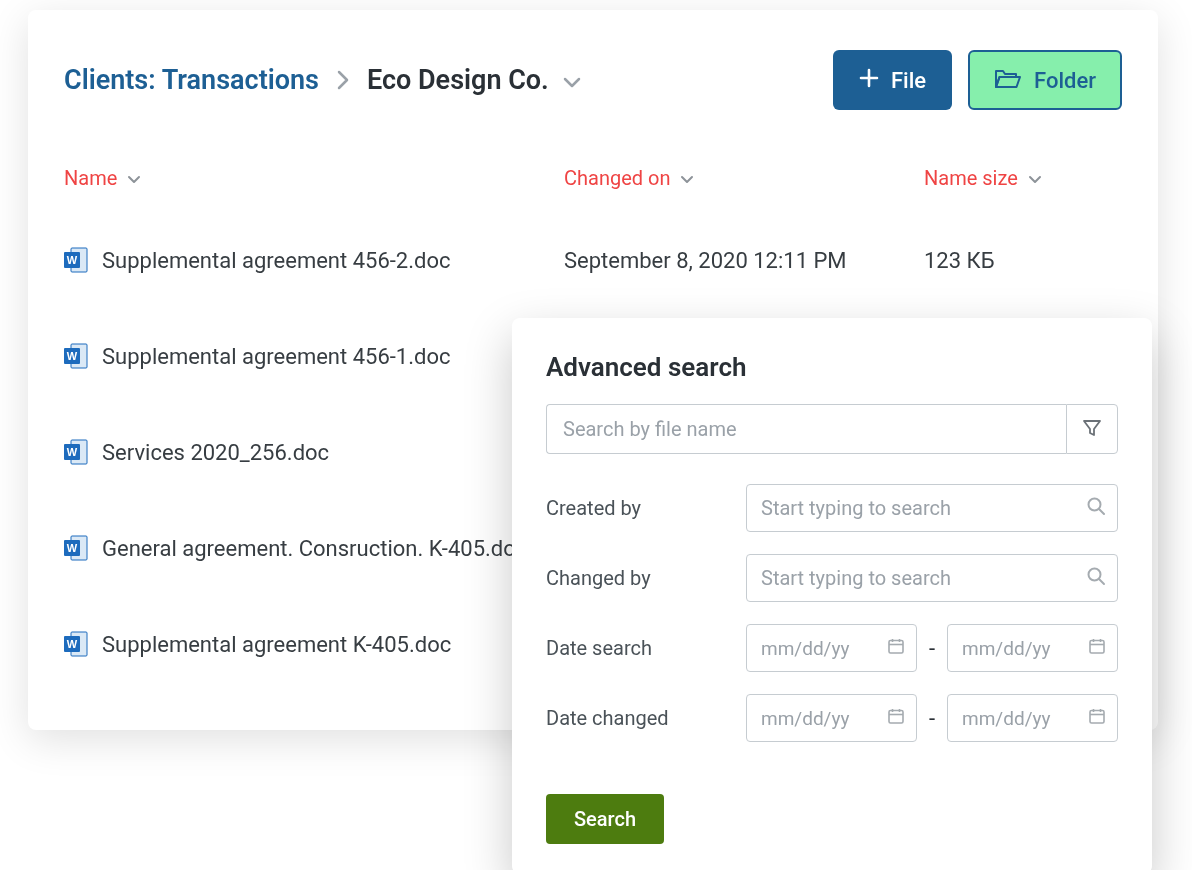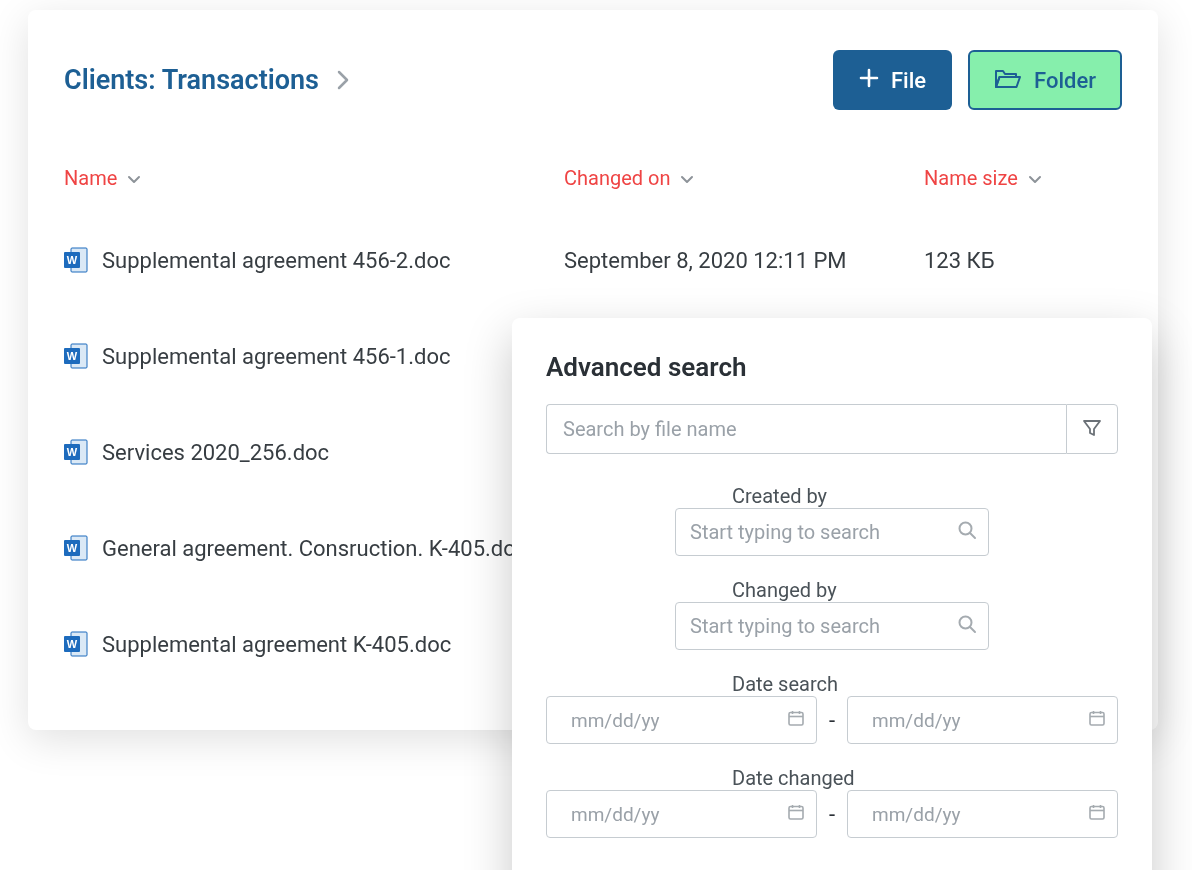--- a/index.html
+++ b/index.html
@@ -156,21 +156,20 @@
     display: flex;
     align-items: center;
     justify-content: center;
     color: #6b7177;
     cursor: pointer;
   }
   .adv-field-row {
     display: flex;
     align-items: center;
     margin-bottom: 22px;
-    flex-direction: column;
   }
   .adv-label {
     width: 200px;
     font-size: 20px;
     color: #4a5258;
   }
   .adv-input-wrap {
     flex: 1;
     position: relative;
   }
@@ -200,21 +199,21 @@
   }
   .adv-date-input {
     flex: 1;
     position: relative;
   }
   .adv-date-input input {
     width: 100%;
     height: 48px;
     border: 1px solid #c6ccd1;
     border-radius: 4px;
-    padding: 0 40px 0 24px;
+    padding: 0 40px 0 14px;
     font-size: 19px;
     color: #2a3036;
   }
   .adv-date-input input::placeholder { color: #9aa1a8; }
   .date-dash {
     color: #2a3036;
     font-size: 22px;
   }
   .adv-submit {
     margin-top: 30px;
@@ -237,20 +236,28 @@
 <div class="page-card">
 
   <div class="header-row">
     <div class="breadcrumb">
       <span class="bc-root">Clients: Transactions</span>
       <span class="bc-sep">
         <svg width="12" height="20" viewBox="0 0 12 20">
             <path d="M2 2 L10 10 L2 18" fill="none" stroke="currentColor" stroke-width="2.5" stroke-linecap="round" stroke-linejoin="round"></path>
           </svg>
       </span>
+      <span class="bc-current">
+        <span>Eco Design Co.</span>
+        <span class="chev">
+          <svg width="18" height="12" viewBox="0 0 18 12">
+              <path d="M2 2 L9 9 L16 2" fill="none" stroke="currentColor" stroke-width="2.5" stroke-linecap="round" stroke-linejoin="round"></path>
+            </svg>
+        </span>
+      </span>
     </div>
     <div class="header-actions">
       <button class="btn btn-primary">
         <span>
           <svg width="20" height="20" viewBox="0 0 20 20">
               <path d="M10 2 V18 M2 10 H18" stroke="currentColor" stroke-width="2.6" stroke-linecap="round"></path>
             </svg>
         </span>
         <span>File</span>
       </button>

